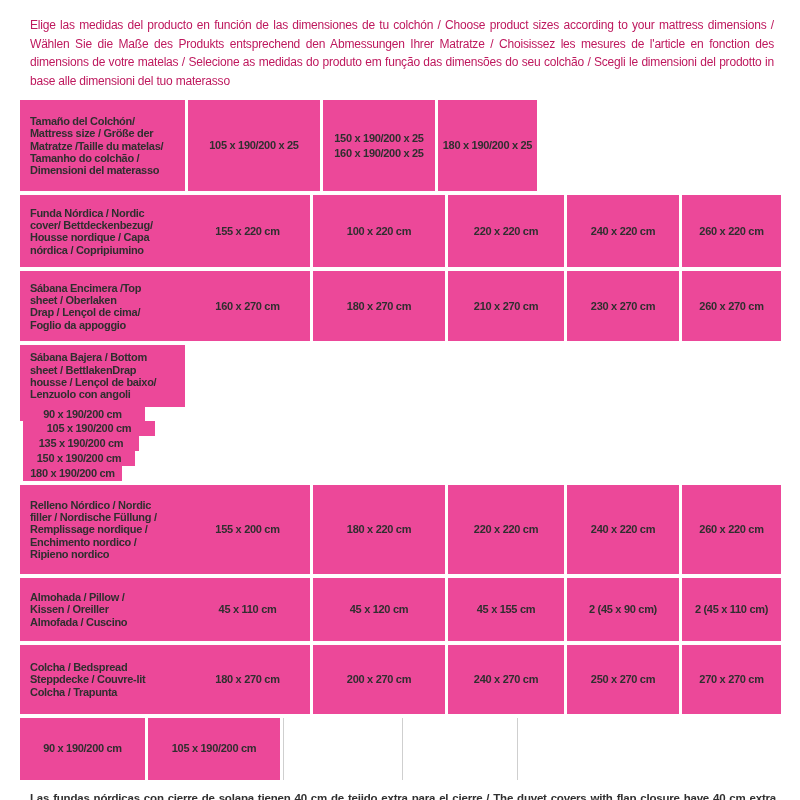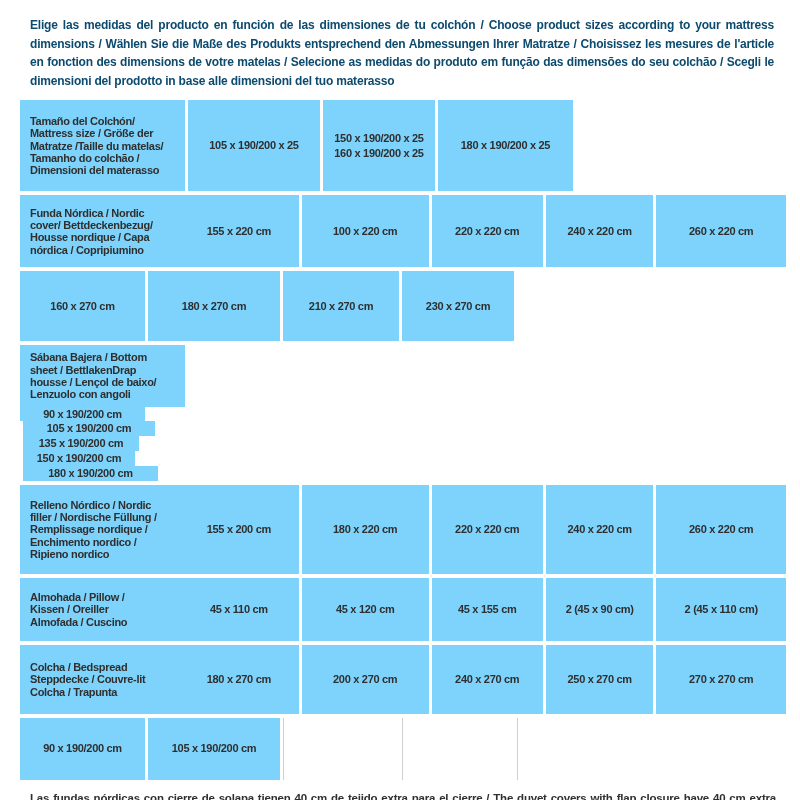--- a/index.html
+++ b/index.html
@@ -17,34 +17,34 @@
   .page {
     box-sizing: border-box;
     width: 800px;
     height: 800px;
     padding: 16px 26px 10px 20px;
   }
   .intro {
     margin: 0 4px 10px 10px;
     width: 744px;
     font-size: 12px;
-    font-weight: bold;
+    font-weight: normal;
     line-height: 1.55;
     letter-spacing: -0.2px;
     text-align: justify;
-    color: #0c4a6e;
+    color: #be185d;
   }
   .sizes-table { width: 766px; }
   .trow {
     display: flex;
     align-items: stretch;
     margin-bottom: 4px;
   }
   .cell {
-    background: #7dd3fc;
+    background: #ec4899;
     box-sizing: border-box;
   }
   .label-cell {
     width: 165px;
     display: flex;
     align-items: center;
     padding: 6px 2px 6px 10px;
     font-size: 11px;
     font-weight: bold;
     line-height: 1.12;
@@ -62,21 +62,21 @@
     font-weight: bold;
     line-height: 1.35;
     letter-spacing: -0.3px;
     white-space: pre-line;
     color: #2f2f2f;
   }
   .c1 { width: 125px; }
   .c2 { width: 132px; margin-left: 3px; }
   .c3 { width: 116px; margin-left: 3px; }
   .c4 { width: 112px; margin-left: 3px; }
-  .c5 { width: 135px; margin-left: 3px; }
+  .c5 { width: 99px; margin-left: 3px; }
   .r1 { min-height: 91px; }
   .r2 { min-height: 72px; }
   .r3 { min-height: 70px; }
   .r4 { min-height: 74px; flex-direction: column; }
   .r5 { min-height: 89px; }
   .r6 { min-height: 63px; border-radius: 21px; }
   .r7 { min-height: 69px; }
   .r8 { min-height: 62px; }
   .empty {
     background: #ffffff;
@@ -121,24 +121,29 @@
 Housse nordique / Capa
 nórdica / Copripiumino</div>
       <div class="cell val-cell c1">155 x 220 cm</div>
       <div class="cell val-cell c2">100 x 220 cm</div>
       <div class="cell val-cell c3">220 x 220 cm</div>
       <div class="cell val-cell c4">240 x 220 cm</div>
       <div class="cell val-cell c5">260 x 220 cm</div>
     </div>
 
     <div class="trow r3">
+      <div class="cell label-cell">Sábana Encimera /Top
+sheet / Oberlaken
+Drap / Lençol de cima/
+Foglio da appoggio</div>
       <div class="cell val-cell c1">160 x 270 cm</div>
       <div class="cell val-cell c2">180 x 270 cm</div>
       <div class="cell val-cell c3">210 x 270 cm</div>
       <div class="cell val-cell c4">230 x 270 cm</div>
+      <div class="cell val-cell c5">260 x 270 cm</div>
     </div>
 
     <div class="trow r4">
       <div class="cell label-cell">Sábana Bajera / Bottom
 sheet / BettlakenDrap
 housse / Lençol de baixo/
 Lenzuolo con angoli</div>
       <div class="cell val-cell c1">90 x 190/200 cm</div>
       <div class="cell val-cell c2">105 x 190/200 cm</div>
       <div class="cell val-cell c3">135 x 190/200 cm</div>

